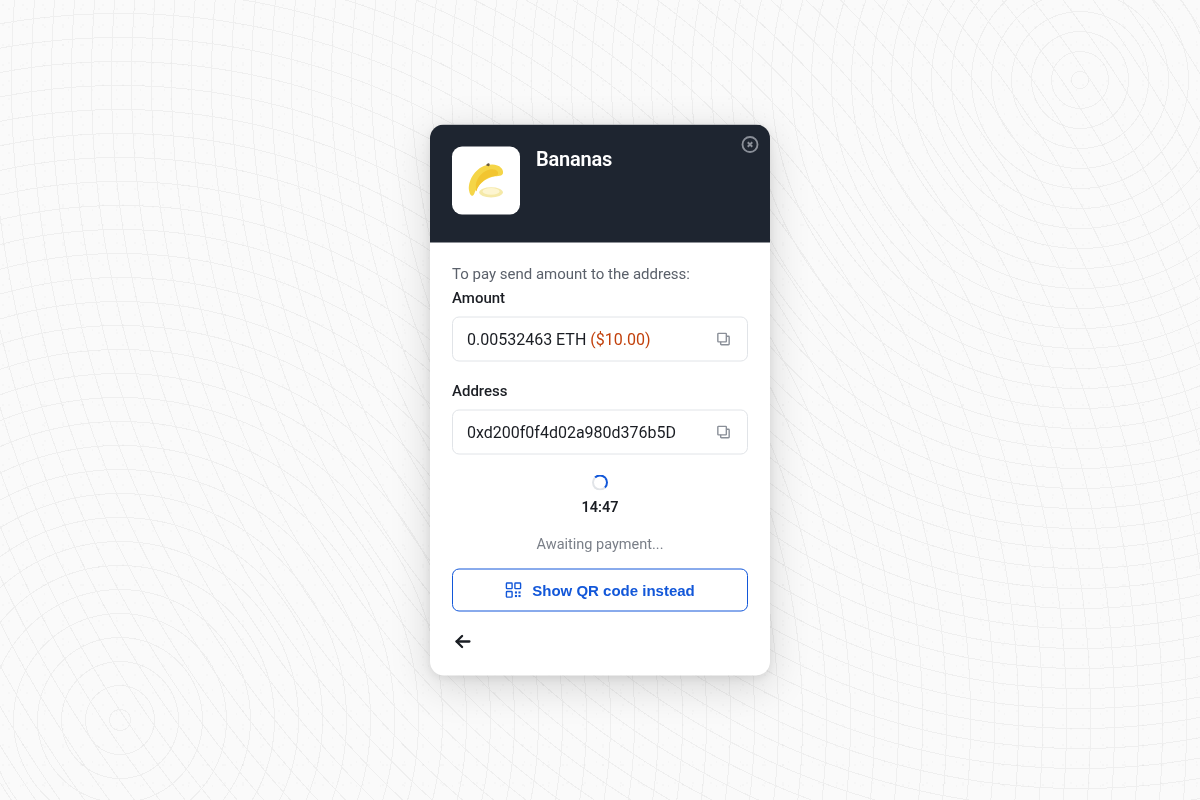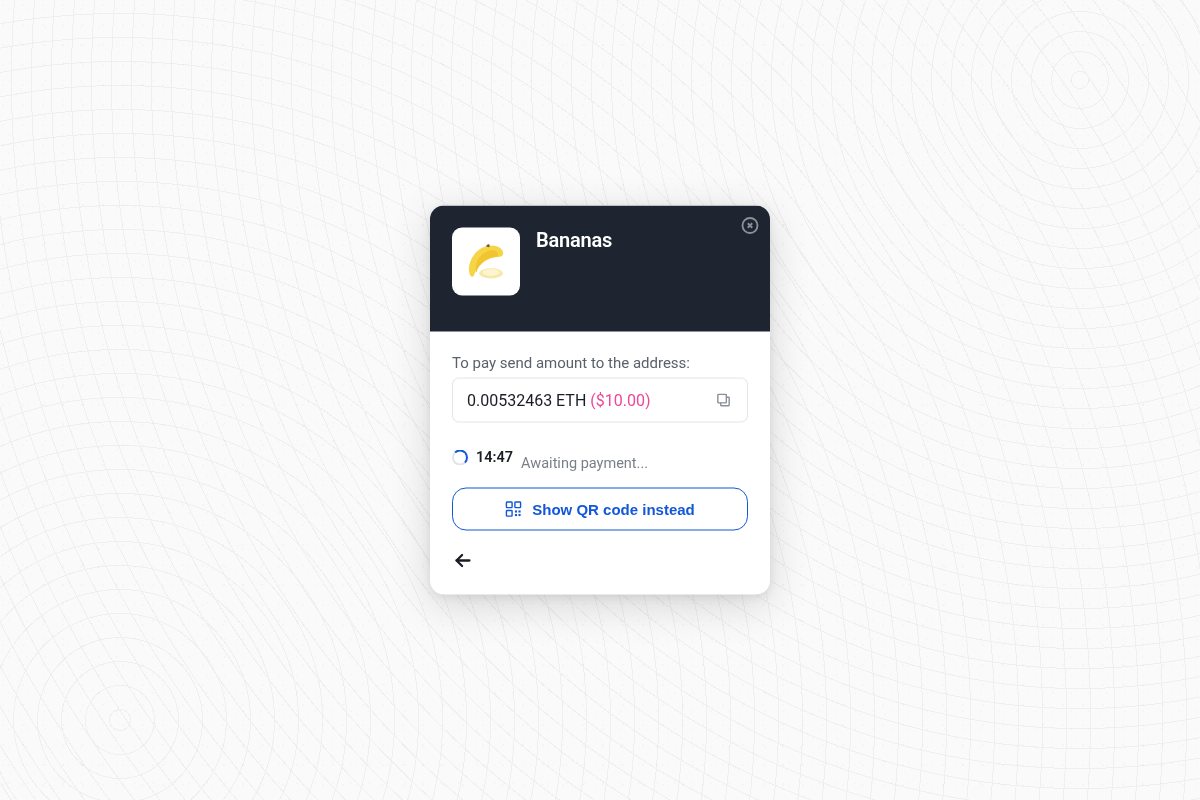--- a/index.html
+++ b/index.html
@@ -37,21 +37,21 @@
   transform: translate(-50%, -50%);
   width: 340px;
   background: #fff;
   border-radius: 14px;
   box-shadow: 0 10px 40px rgba(0,0,0,0.15), 0 2px 8px rgba(0,0,0,0.08);
   overflow: hidden;
 }
 .card-header {
   background: #1e2530;
   color: #fff;
-  padding: 22px 22px 36px 22px;
+  padding: 22px 22px 28px 22px;
   display: flex;
   gap: 16px;
   align-items: flex-start;
   position: relative;
 }
 .close-btn {
   position: absolute;
   top: 10px;
   right: 10px;
   width: 20px;
@@ -109,53 +109,54 @@
   gap: 10px;
   font-size: 16px;
 }
 .field-value {
   flex: 1;
   white-space: nowrap;
   overflow: hidden;
   text-overflow: clip;
   color: #1a1d23;
 }
-.fiat { color: #ec4899; }
+.fiat { color: #c2410c; }
 .copy-btn {
   width: 18px;
   height: 18px;
   flex-shrink: 0;
   color: #8a8f98;
   cursor: pointer;
 }
 .status-row {
   display: flex;
   align-items: center;
   gap: 8px;
   font-size: 14.5px;
   margin-bottom: 16px;
+  flex-direction: column;
 }
 .spinner {
   width: 16px;
   height: 16px;
   border: 2.5px solid #e1e4e8;
   border-top-color: #1257d9;
   border-right-color: #1257d9;
   border-radius: 50%;
   animation: spin 1s linear infinite;
 }
 @keyframes spin { to { transform: rotate(360deg); } }
 .timer { font-weight: 600; color: #1a1d23; }
 .status-text { color: #7a7f88; margin-top: 12px; }
 .qr-btn {
   width: 100%;
   border: 1.5px solid #1257d9;
   background: #fff;
   color: #1257d9;
-  border-radius: 14px;
+  border-radius: 7px;
   padding: 12px;
   font-size: 15px;
   font-weight: 600;
   display: flex;
   align-items: flex-start;
   justify-content: center;
   gap: 10px;
   cursor: pointer;
   margin-bottom: 18px;
 }
@@ -195,33 +196,46 @@
     </div>
     <div class="header-text">
       <h2>Bananas</h2>
     </div>
   </div>
 
   <div class="card-body">
     <p class="instruction">To pay send amount to the address:</p>
 
     <div class="field-group">
+      <div class="field-label">Amount</div>
       <div class="field-box">
         <div class="field-value">
           <span>0.00532463 ETH </span><span class="fiat">($10.00)</span>
         </div>
         <div class="copy-btn">
           <svg width="17" height="17" viewBox="0 0 24 24" fill="currentColor">
             <rect x="8" y="8" width="12" height="12" rx="1" fill="none" stroke="currentColor" stroke-width="2"></rect>
             <rect x="4" y="4" width="12" height="12" rx="1" fill="#fff" stroke="currentColor" stroke-width="2"></rect>
           </svg>
         </div>
       </div>
     </div>
 
+    <div class="field-group">
+      <div class="field-label">Address</div>
+      <div class="field-box">
+        <div class="field-value">0xd200f0f4d02a980d376b5D</div>
+        <div class="copy-btn">
+          <svg width="17" height="17" viewBox="0 0 24 24" fill="currentColor">
+            <rect x="8" y="8" width="12" height="12" rx="1" fill="none" stroke="currentColor" stroke-width="2"></rect>
+            <rect x="4" y="4" width="12" height="12" rx="1" fill="#fff" stroke="currentColor" stroke-width="2"></rect>
+          </svg>
+        </div>
+      </div>
+    </div>
 
     <div class="status-row">
       <div class="spinner"></div>
       <span class="timer">14:47</span>
       <span class="status-text">Awaiting payment...</span>
     </div>
 
     <button class="qr-btn">
       <svg width="17" height="17" viewBox="0 0 24 24" fill="currentColor">
         <rect x="2" y="2" width="8" height="8" rx="1" fill="none" stroke="currentColor" stroke-width="2"></rect>

